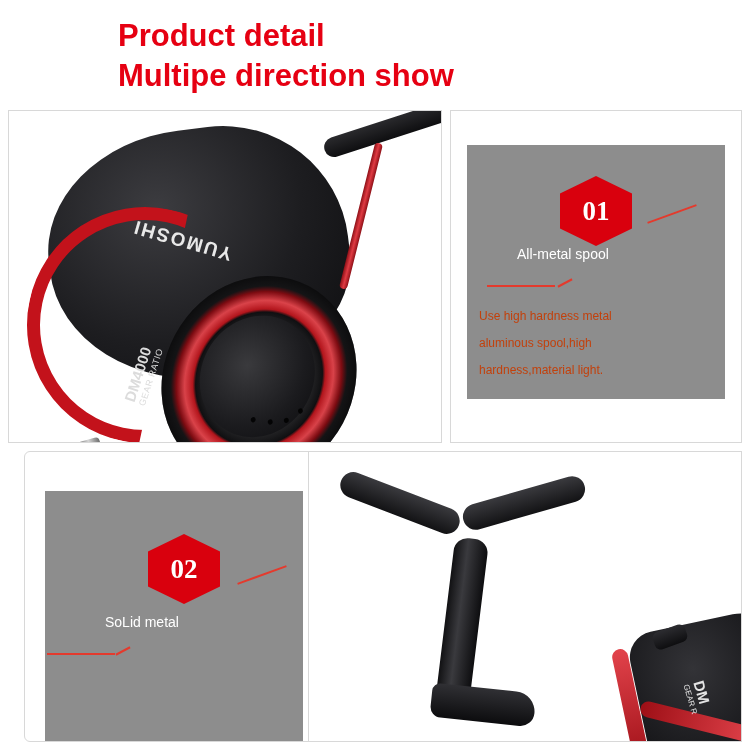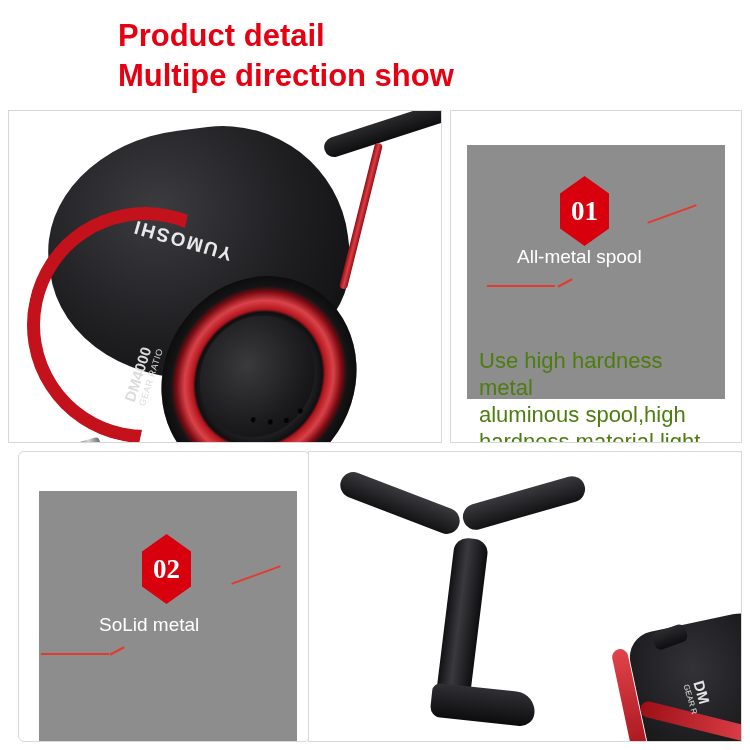--- a/index.html
+++ b/index.html
@@ -43,34 +43,34 @@
 
   
   .quad {
     position: absolute;
     box-sizing: border-box;
     border: 1px solid #d8d8d8;
     overflow: hidden;
   }
   .quad-tl { left: 8px;   top: 110px; width: 434px; height: 333px; background:#ffffff; }
   .quad-tr { left: 450px; top: 110px; width: 292px; height: 333px; background:#ffffff; }
-  .quad-bl { left: 18px;   top: 451px; width: 292px; height: 291px; background:#ffffff;border-radius:6px; }
+  .quad-bl { left: 24px;   top: 451px; width: 292px; height: 291px; background:#ffffff;border-radius:6px; }
   .quad-br { left: 308px; top: 451px; width: 434px; height: 291px; background:#ffffff; }
 
   
   .panel {
     position: absolute;
     background: #8d8d8d;
   }
   .panel-1 { left: 466px; top: 144px; width: 258px; height: 254px; }
   .panel-2 { left: 28px;  top: 490px; width: 258px; height: 250px; }
 
   .hexbadge {
     position: absolute;
-    width: 49px;
+    width: 72px;
     height: 70px;
     background: #d9000d;
     clip-path: polygon(50% 0%, 100% 25%, 100% 75%, 50% 100%, 0% 75%, 0% 25%);
     color: #ffffff;
     font-size: 27px;
     font-weight: bold;
     display: flex;
     align-items: center;
     justify-content: center;
     font-family: "Liberation Serif", serif;
@@ -84,43 +84,42 @@
     height: 2px;
     background: #e43a2d;
     transform: rotate(-20deg);
   }
   .slash-1 { left: 645px; top: 212px; }
   .slash-2 { left: 219px; top: 573px; }
 
   .panel-title {
     position: absolute;
     color: #ffffff;
-    font-size: 19px;
+    font-size: 14px;
     white-space: nowrap;
   }
   .title-1 { left: 516px; top: 245px; }
   .title-2 { left: 88px;  top: 613px; }
 
   .rule {
     position: absolute;
     height: 2px;
     background: #e43a2d;
   }
   .rule-1 { left: 486px; top: 284px; width: 68px; }
   .rule-1b { left: 556px; top: 281px; width: 16px; transform: rotate(-28deg); }
   .rule-2 { left: 30px; top: 652px; width: 68px; }
   .rule-2b { left: 98px; top: 649px; width: 16px; transform: rotate(-28deg); }
 
   .panel-body {
     position: absolute;
-    color: #4d7c0f;
-    font-size: 22px;
+    color: #c2410c;
+    font-size: 12px;
     line-height: 27px;
     white-space: pre-line;
-    margin-top: 44px;
   }
   .body-1 { left: 478px; top: 302px; width: 230px; }
   .body-2 { left: 27px;  top: 662px; width: 250px; }
 
   
   .art { position: absolute; }
 
   
   .reel-scene { left: 0px; top: 0px; width: 434px; height: 333px; background: #ffffff; }
   .reel-body {

